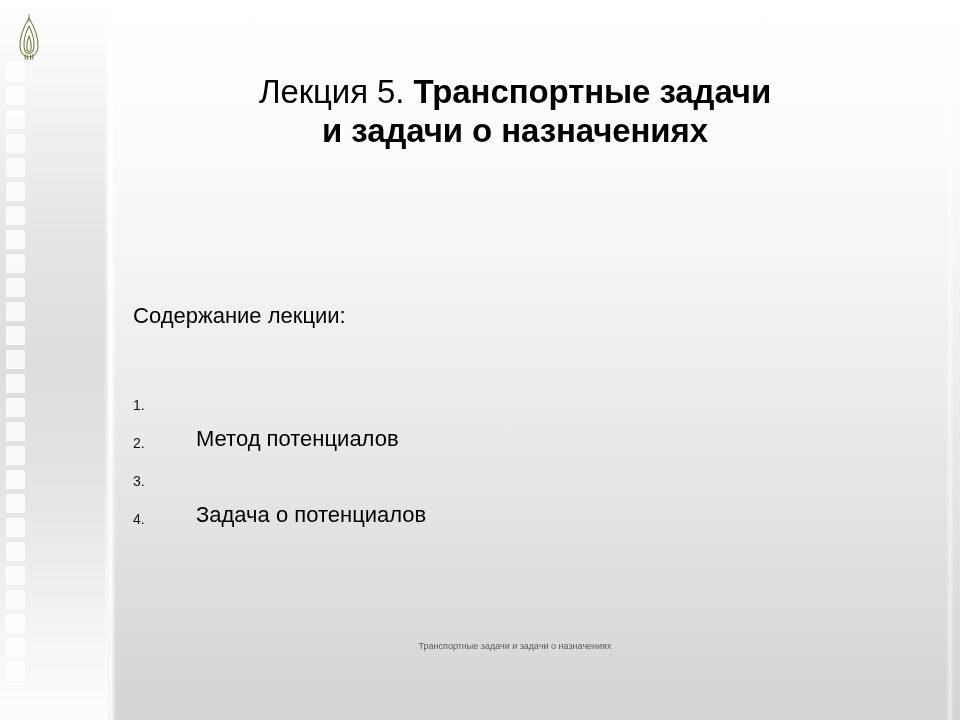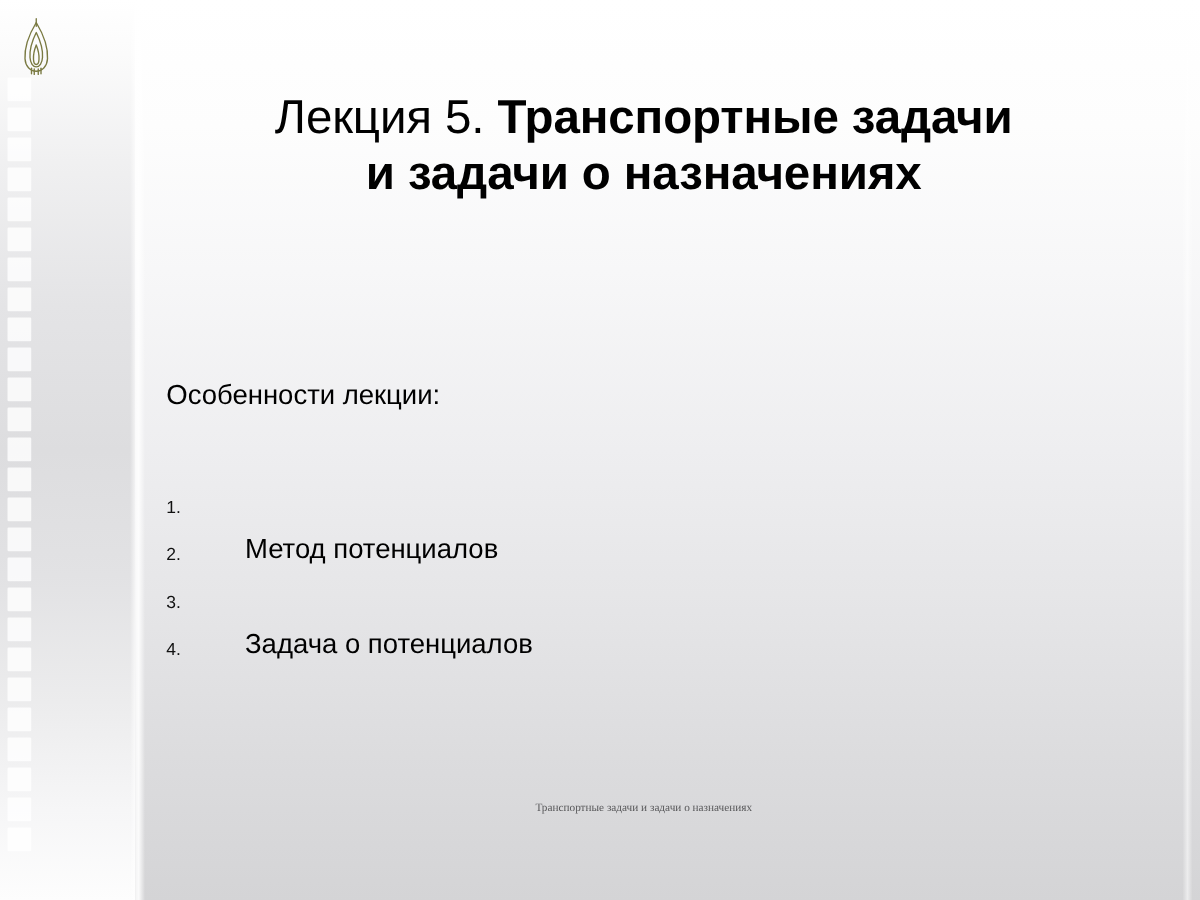--- a/index.html
+++ b/index.html
@@ -103,21 +103,21 @@
   .title-block {
     position: absolute;
     left: 120px;
     top: 72px;
     width: 790px;
     text-align: center;
     line-height: 1.19;
     color: #000000;
   }
   .title-line {
-    font-size: 38px;
+    font-size: 33px;
     letter-spacing: -0.1px;
     white-space: nowrap;
   }
   .title-lead {
     font-weight: 400;
     font-stretch: condensed;
   }
   .title-strong {
     font-weight: 700;
     font-stretch: condensed;
@@ -162,21 +162,20 @@
 
   
   .footer {
     position: absolute;
     left: 120px;
     top: 640px;
     width: 790px;
     text-align: center;
     color: #59595b;
     line-height: 1.45;
-    font-family: Liberation Serif, serif;
   }
   .footer-line { font-size: 9px; }
 </style>
 </head>
 <body>
 
 <div class="slide">
 
   <div class="left-band"></div>
   <div class="band-seam"></div>
@@ -227,21 +226,21 @@
   </div>
 
   <div class="title-block">
     <div class="title-line">
       <span class="title-lead">Лекция 5.</span>
       <span class="title-strong">Транспортные задачи</span>
     </div>
     <div class="title-line title-strong">и задачи о назначениях</div>
   </div>
 
-  <div class="content-intro">Особенности лекции:</div>
+  <div class="content-intro">Содержание лекции:</div>
 
   <div class="agenda" id="agenda-list">
       <div class="agenda-item">
         <span class="agenda-num">1.</span>
       </div>
       <div class="agenda-item">
         <span class="agenda-num">2.</span>
         <span class="agenda-text">Метод потенциалов</span>
       </div>
       <div class="agenda-item">

